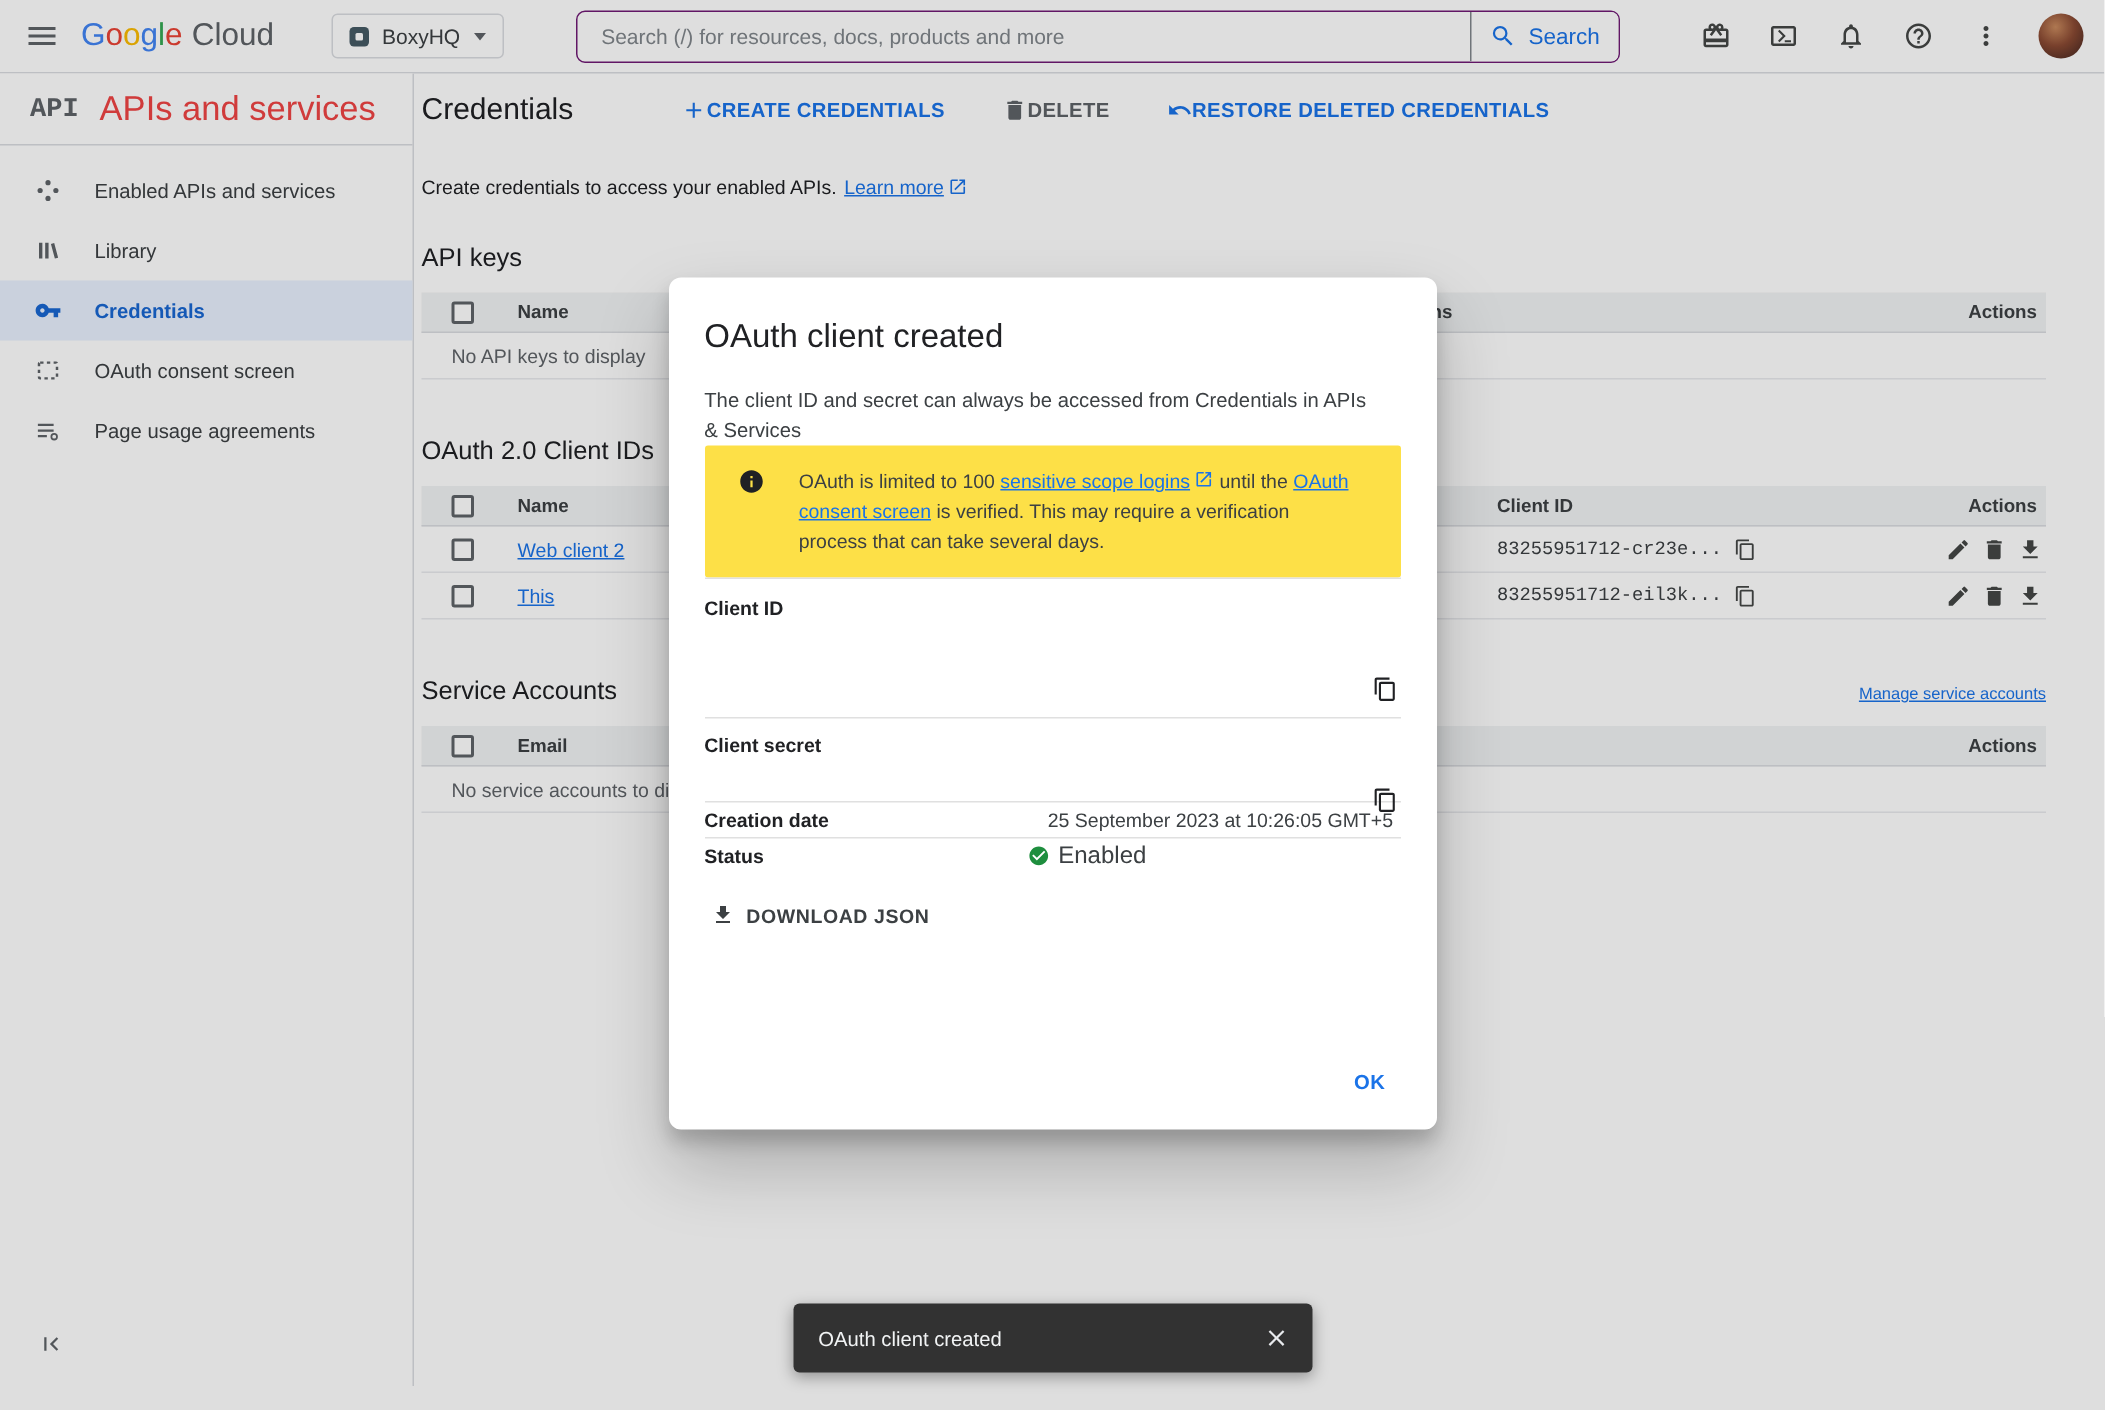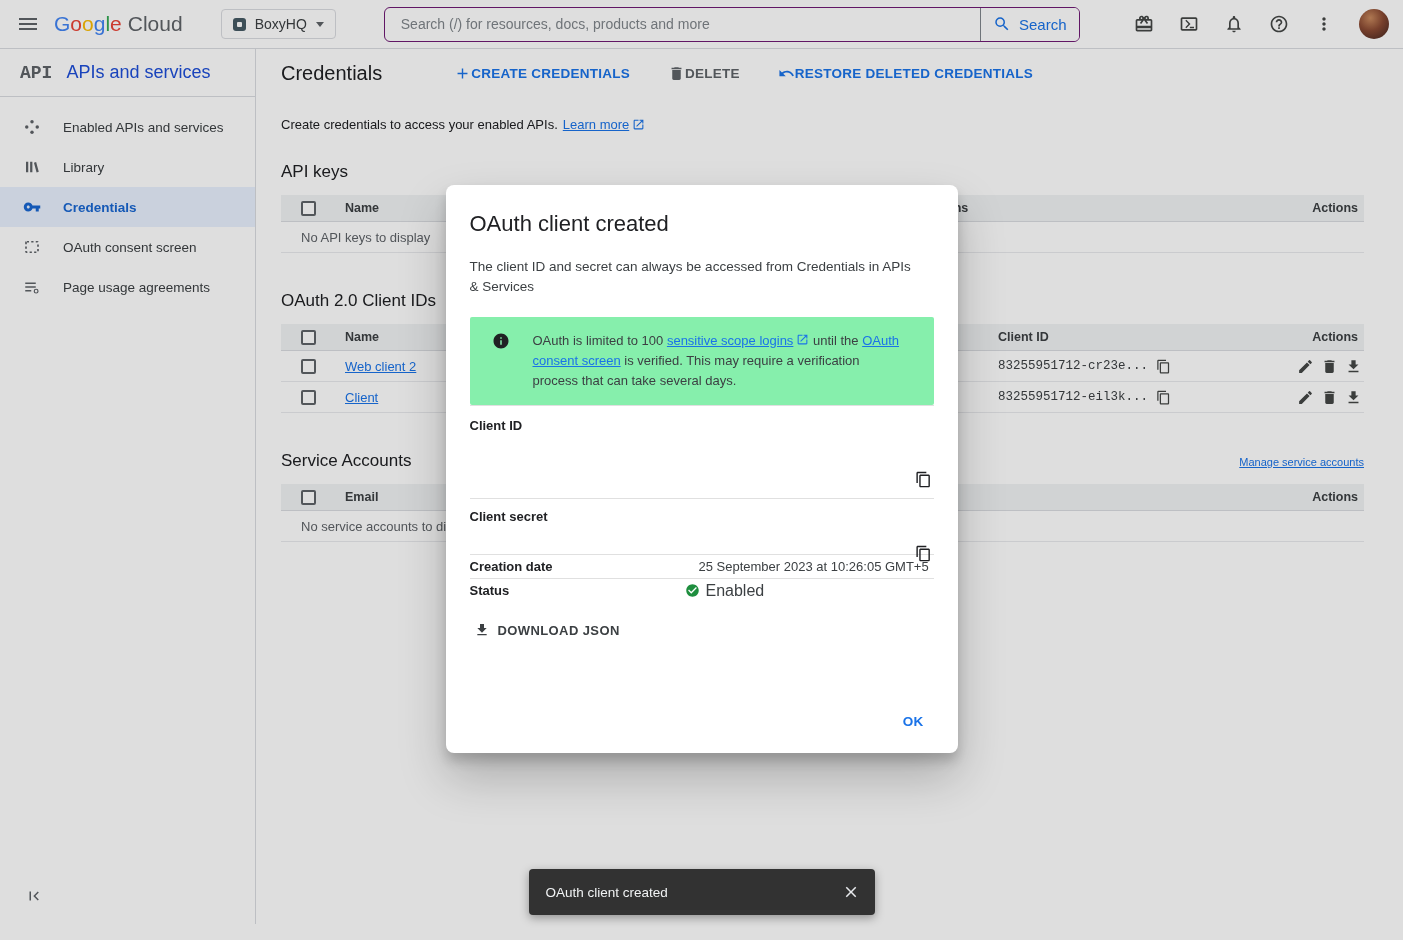--- a/index.html
+++ b/index.html
@@ -20,24 +20,24 @@
   .proj-ic:after{content:"";position:absolute;inset:4px;background:#fff;border-radius:1px;}
   .proj-name{font-size:14px;color:#3c4043;}
   .caret{width:0;height:0;border-left:4.5px solid transparent;border-right:4.5px solid transparent;border-top:5px solid #5f6368;}
   .searchbox{margin-left:48px;width:696px;height:35px;border:1px solid #701a75;border-radius:6px;display:flex;align-items:stretch;background:#fff;overflow:hidden;}
   .search-input{flex:1;border:none;outline:none;font-size:14px;color:#202124;padding:0 16px;background:transparent;font-family:inherit;}
   .search-input::placeholder{color:#80868b;}
   .search-btn{width:99px;border:none;border-left:1px solid #80868b;background:#fff;display:flex;align-items:center;justify-content:center;gap:8px;color:#1a73e8;font-size:15px;font-weight:500;cursor:pointer;}
   .topbar-right{margin-left:auto;display:flex;align-items:center;gap:5px;padding-right:14px;}
   .avatar{width:30px;height:30px;border-radius:50%;margin-left:10px;border:none;cursor:pointer;background:radial-gradient(circle at 38% 30%,#c98a5e 0%,#8a4a33 45%,#3f2420 100%);}
   
-  .sidebar{position:absolute;top:49px;left:0;bottom:16px;width:256px;background:#fff;border-right:1px solid #dadce0;z-index:1;}
+  .sidebar{position:absolute;top:49px;left:0;bottom:16px;width:276px;background:#fff;border-right:1px solid #dadce0;z-index:1;}
   .sb-header{height:48px;border-bottom:1px solid #dadce0;display:flex;align-items:center;gap:14px;padding-left:20px;}
   .api-logo{font-family:"Liberation Mono","DejaVu Sans Mono",monospace;font-size:18px;font-weight:700;color:#5f6368;}
-  .sb-title{font-size:18px;color:#1d4ed8;}
+  .sb-title{font-size:23px;color:#ef4444;}
   .nav{padding-top:10px;text-align:right;}
   .nav-item{height:40px;display:flex;align-items:center;gap:22px;padding-left:23px;font-size:13.5px;color:#3c4043;cursor:pointer;}
   .nav-item .nic{color:#5f6368;flex:none;}
   .nav-item.active{background:#e8f0fe;color:#1967d2;font-weight:700;}
   .nav-item.active .nic{color:#1967d2;}
   .collapse-btn{position:absolute;left:14px;bottom:8px;color:#5f6368;}
   
   .content{position:absolute;left:257px;top:49px;right:0;bottom:0;background:#fff;overflow:hidden;}
   .page-header{height:48px;display:flex;align-items:center;padding-left:24px;}
   .page-title{font-size:20px;font-weight:400;color:#202124;margin-right:60px;}
@@ -71,21 +71,21 @@
   .act-btn{color:#444746;background:none;border:none;cursor:pointer;padding:0;}
   .sa-head{display:flex;justify-content:space-between;align-items:baseline;margin:38px 39px 0 24px;}
   .sa-head .sec-title{margin:0;}
   .sa-head .link{font-size:11px;margin-left:28px;}
   
   .scrim{position:absolute;inset:0;background:rgba(0,0,0,.13);z-index:40;}
   .dialog{position:absolute;top:185px;left:50%;margin-left:-256px;width:512px;height:568px;background:#fff;border-radius:8px;padding:26px 24px 24px;z-index:50;
           box-shadow:0 8px 12px rgba(0,0,0,.18),0 24px 48px rgba(0,0,0,.22);}
   .dlg-title{font-size:22px;font-weight:400;color:#202124;}
   .dlg-desc{margin-top:20px;font-size:13.5px;line-height:20px;color:#3c4043;max-width:450px;}
-  .info-box{margin-top:20px;background:#86efac;padding:14px 26px 14px 22px;display:flex;gap:23px;border-radius:2px;}
+  .info-box{background:#fde047;padding:14px 26px 14px 22px;display:flex;gap:23px;border-radius:2px;}
   .info-ic{flex:none;color:#202124;margin-top:1px;}
   .info-text{font-size:13px;line-height:20px;color:#3c4043;}
   .dlg-row{display:grid;grid-template-columns:215px 1fr;border-top:1px solid #e0e0e0;}
   .r-id{height:93px;padding-top:12px;}
   .r-secret{height:56px;padding-top:10px;}
   .r-small{height:24px;align-items:center;}
   .dlg-label{font-size:13px;font-weight:700;color:#202124;}
   .dlg-value{position:relative;font-size:13px;color:#3c4043;margin-left:14px;}
   .bar{background:#e3e4e6;border-radius:7px;filter:blur(5px);}
   .bar1{width:222px;height:17px;}
@@ -300,21 +300,21 @@
               <svg class="i17" viewBox="0 0 24 24" fill="currentColor">
                 <path d="M19 9h-4V3H9v6H5l7 7 7-7zM5 18v2h14v-2H5z"></path>
               </svg>
             </button>
         </span>
       </div>
       <div class="trow g-oauth">
         <span class="cbc">
             <button class="cb"></button>
           </span>
-        <span class="cell-pad"><a class="row-link">Client</a></span>
+        <span class="cell-pad"><a class="row-link">This</a></span>
         <span></span>
         <span class="cid">
           <span class="mono">83255951712-eil3k...</span>
           <button class="copy-btn">
               <svg class="i15" viewBox="0 0 24 24" fill="currentColor">
                 <path d="M16 1H4c-1.1 0-2 .9-2 2v14h2V3h12V1zm3 4H8c-1.1 0-2 .9-2 2v14c0 1.1.9 2 2 2h11c1.1 0 2-.9 2-2V7c0-1.1-.9-2-2-2zm0 16H8V7h11v14z"></path>
               </svg>
             </button>
         </span>
         <span class="row-actions">

